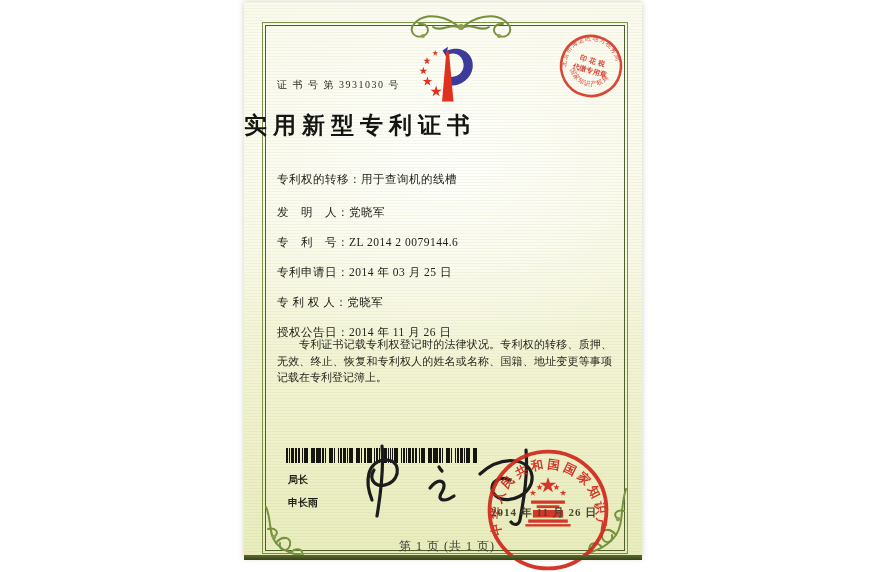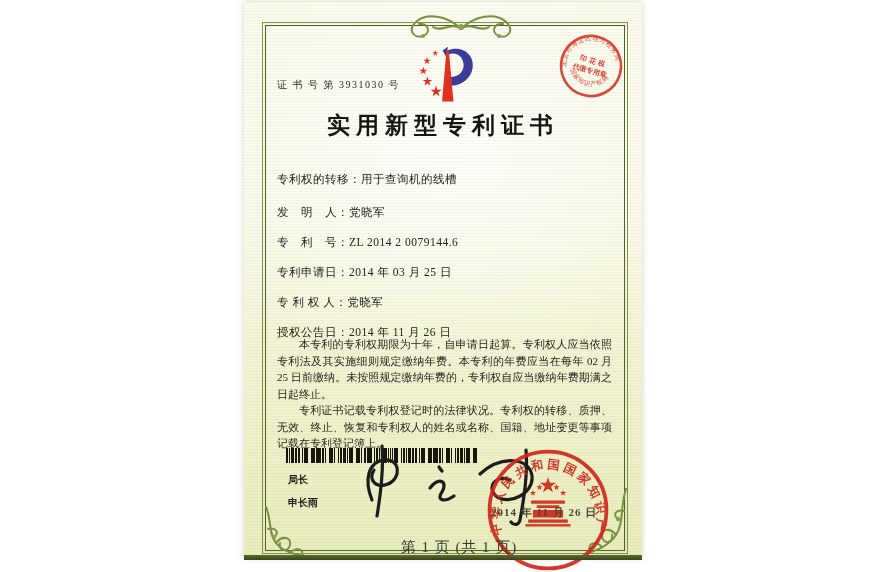--- a/index.html
+++ b/index.html
@@ -28,21 +28,21 @@
   .frame-inner{
     position:absolute;left:2px;top:2px;right:2px;bottom:2px;
     border:1.2px solid #4e5e2a;
   }
   .cert-no{
     position:absolute;left:33px;top:76px;font-size:10px;color:#2b2b23;
     letter-spacing:1.5px;
   }
   .logo{position:absolute;left:172px;top:38px;width:64px;height:72px;}
   .title{
-    position:absolute;left:0;top:108px;width:100%;text-align:center;
+    position:absolute;left:0;top:108px;width:100%;
     font-size:23px;font-weight:bold;color:#151511;letter-spacing:6px;
   }
   .field{
     position:absolute;left:33px;width:330px;font-size:11.5px;color:#23231c;
     letter-spacing:0.5px;white-space:nowrap;
   }
   .paras{
     position:absolute;left:33px;top:334px;width:335px;font-size:11px;
     color:#26261e;line-height:16.5px;text-align:justify;
   }
@@ -58,22 +58,22 @@
     color:#20201a;line-height:23px;font-family:"Liberation Sans","DejaVu Sans",sans-serif;
   }
   .signature{position:absolute;left:98px;top:438px;width:225px;height:95px;}
   .seal{position:absolute;left:238px;top:442px;width:132px;height:132px;opacity:0.92;}
   .seal-date{
     position:absolute;left:247px;top:503px;font-size:11px;font-weight:bold;
     color:#4c4433;letter-spacing:1px;white-space:nowrap;
   }
   .stamp{position:absolute;left:314px;top:31px;width:66px;height:66px;transform:rotate(16deg);opacity:0.88;}
   .footer{
-    position:absolute;left:16px;top:536px;width:100%;text-align:center;
-    font-size:15px;color:#3a3a30;letter-spacing:1px;
+    position:absolute;left:4px;top:536px;width:100%;text-align:center;
+    font-size:12px;color:#3a3a30;letter-spacing:1px;
   }
   .flourish{position:absolute;}
   .fl-top{left:118px;top:-16px;width:160px;height:40px;}
   .fl-bl{left:-1px;bottom:-8px;width:52px;height:58px;}
   .fl-br{right:-3px;bottom:-6px;width:50px;height:72px;}
 </style>
 </head>
 <body>
 
 <div class="page">
@@ -154,21 +154,20 @@
       <span>专利申请日：</span><span>2014 年 03 月 25 日</span>
     </div>
     <div class="field" style="top:293px">
       <span>专 利 权 人：</span><span>党晓军</span>
     </div>
     <div class="field" style="top:323px">
       <span>授权公告日：</span><span>2014 年 11 月 26 日</span>
     </div>
 
     <div class="paras">
-      <p>本专利的专利权期限为十年，自申请日起算。专利权人应当依照专利法及其实施细则规定缴纳年费。本专利的年费应当在每年 02 月 25 日前缴纳。未按照规定缴纳年费的，专利权自应当缴纳年费期满之日起终止。</p>
       <p>专利证书记载专利权登记时的法律状况。专利权的转移、质押、无效、终止、恢复和专利权人的姓名或名称、国籍、地址变更等事项记载在专利登记簿上。</p>
     </div>
 
     <div class="barcode"></div>
 
     <div class="officer">
       <div>局长</div>
       <div>申长雨</div>
     </div>
 

